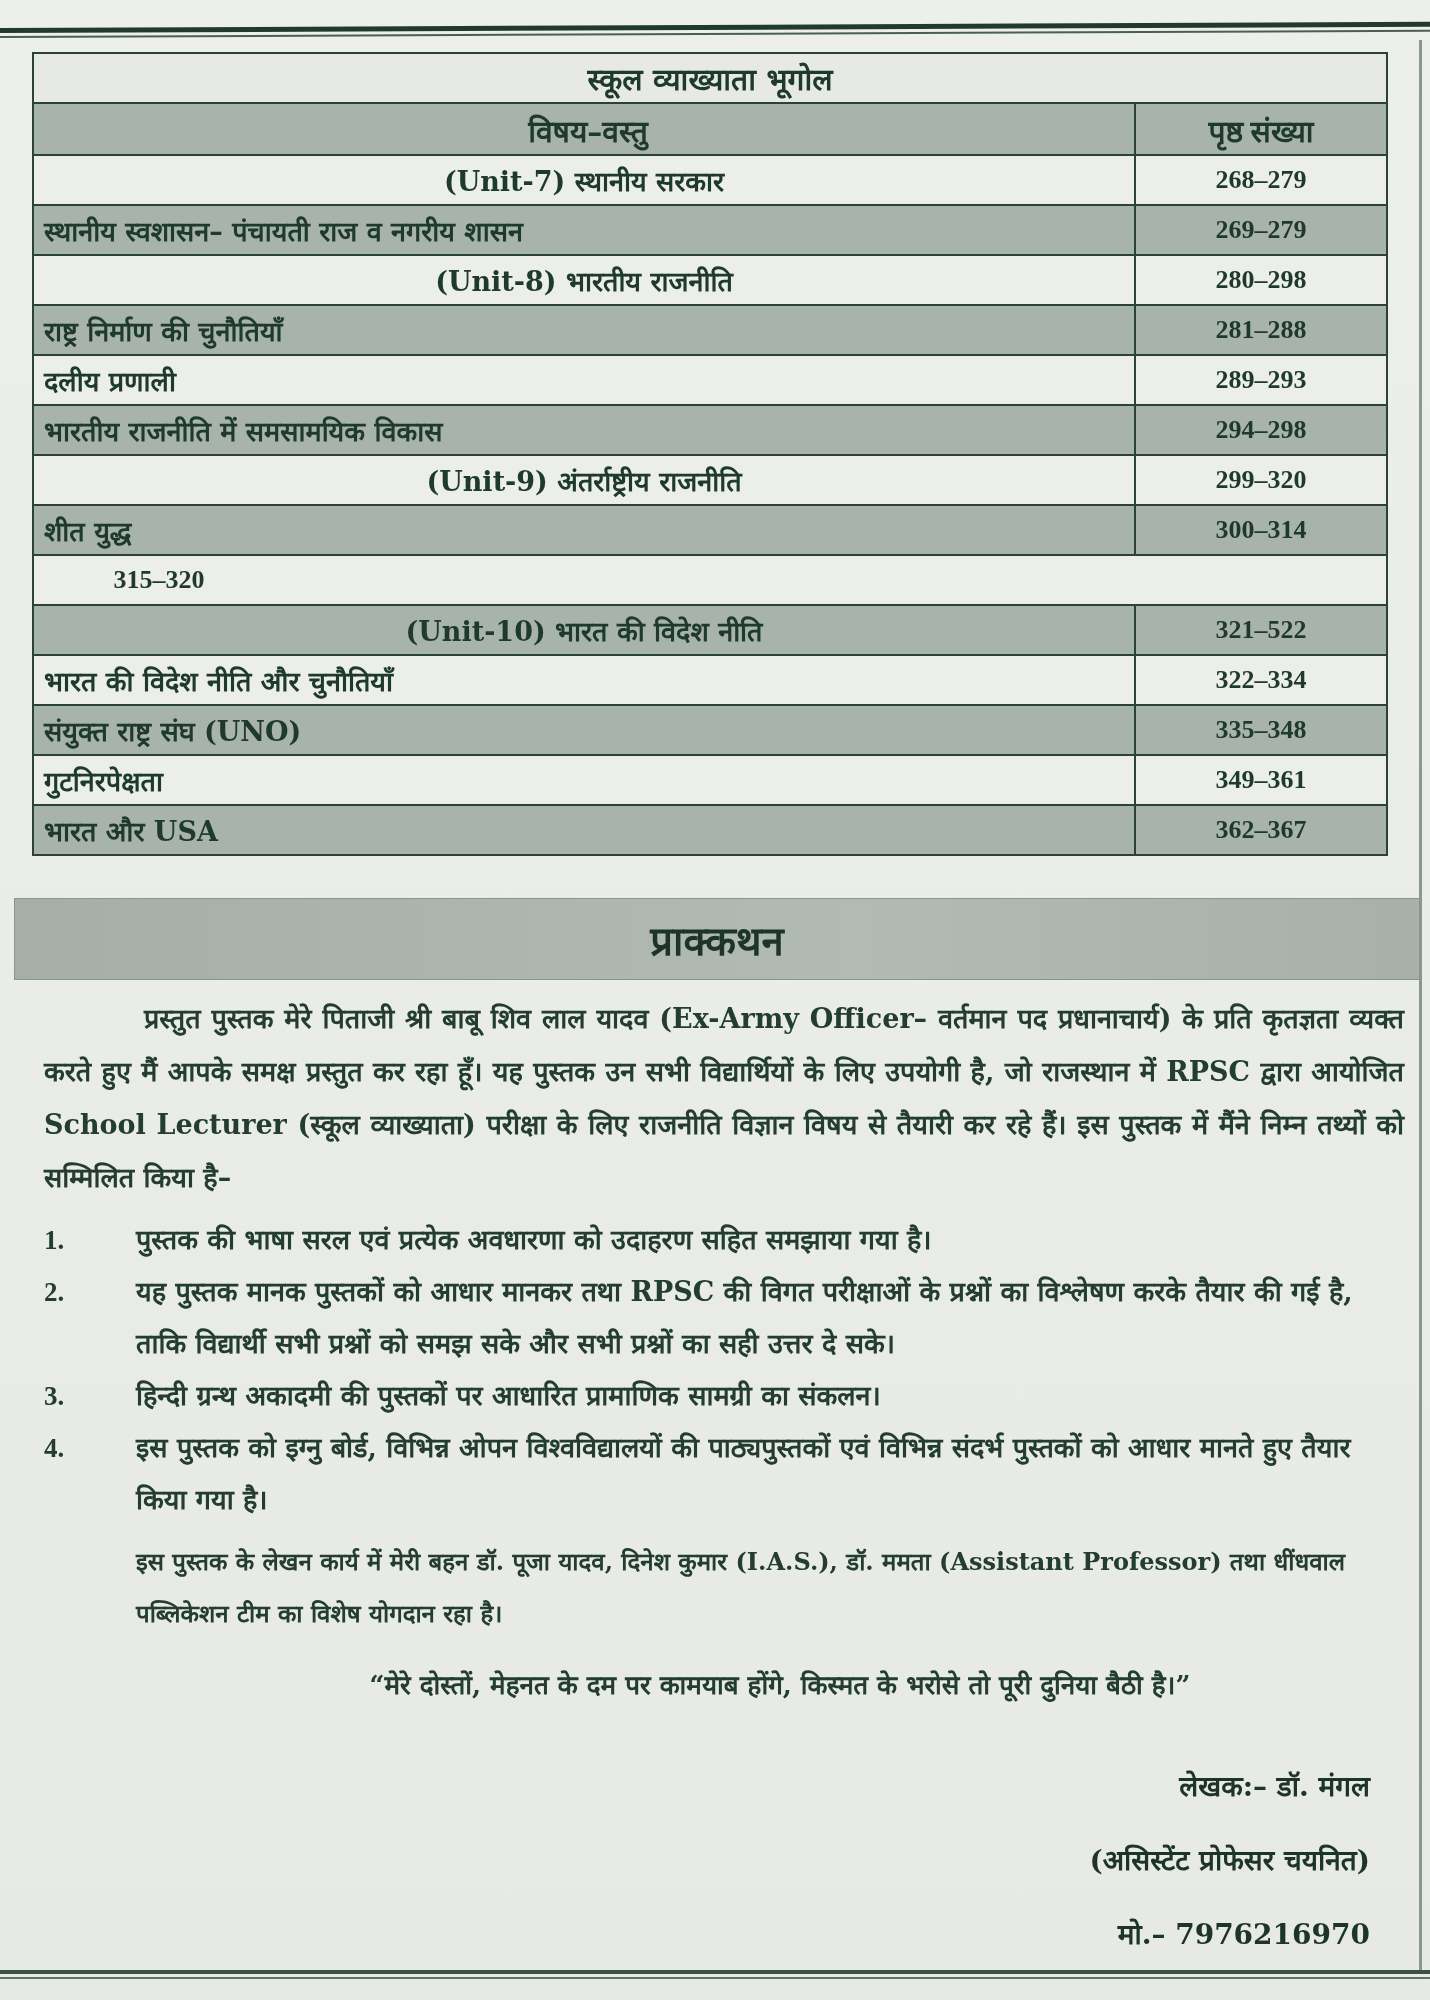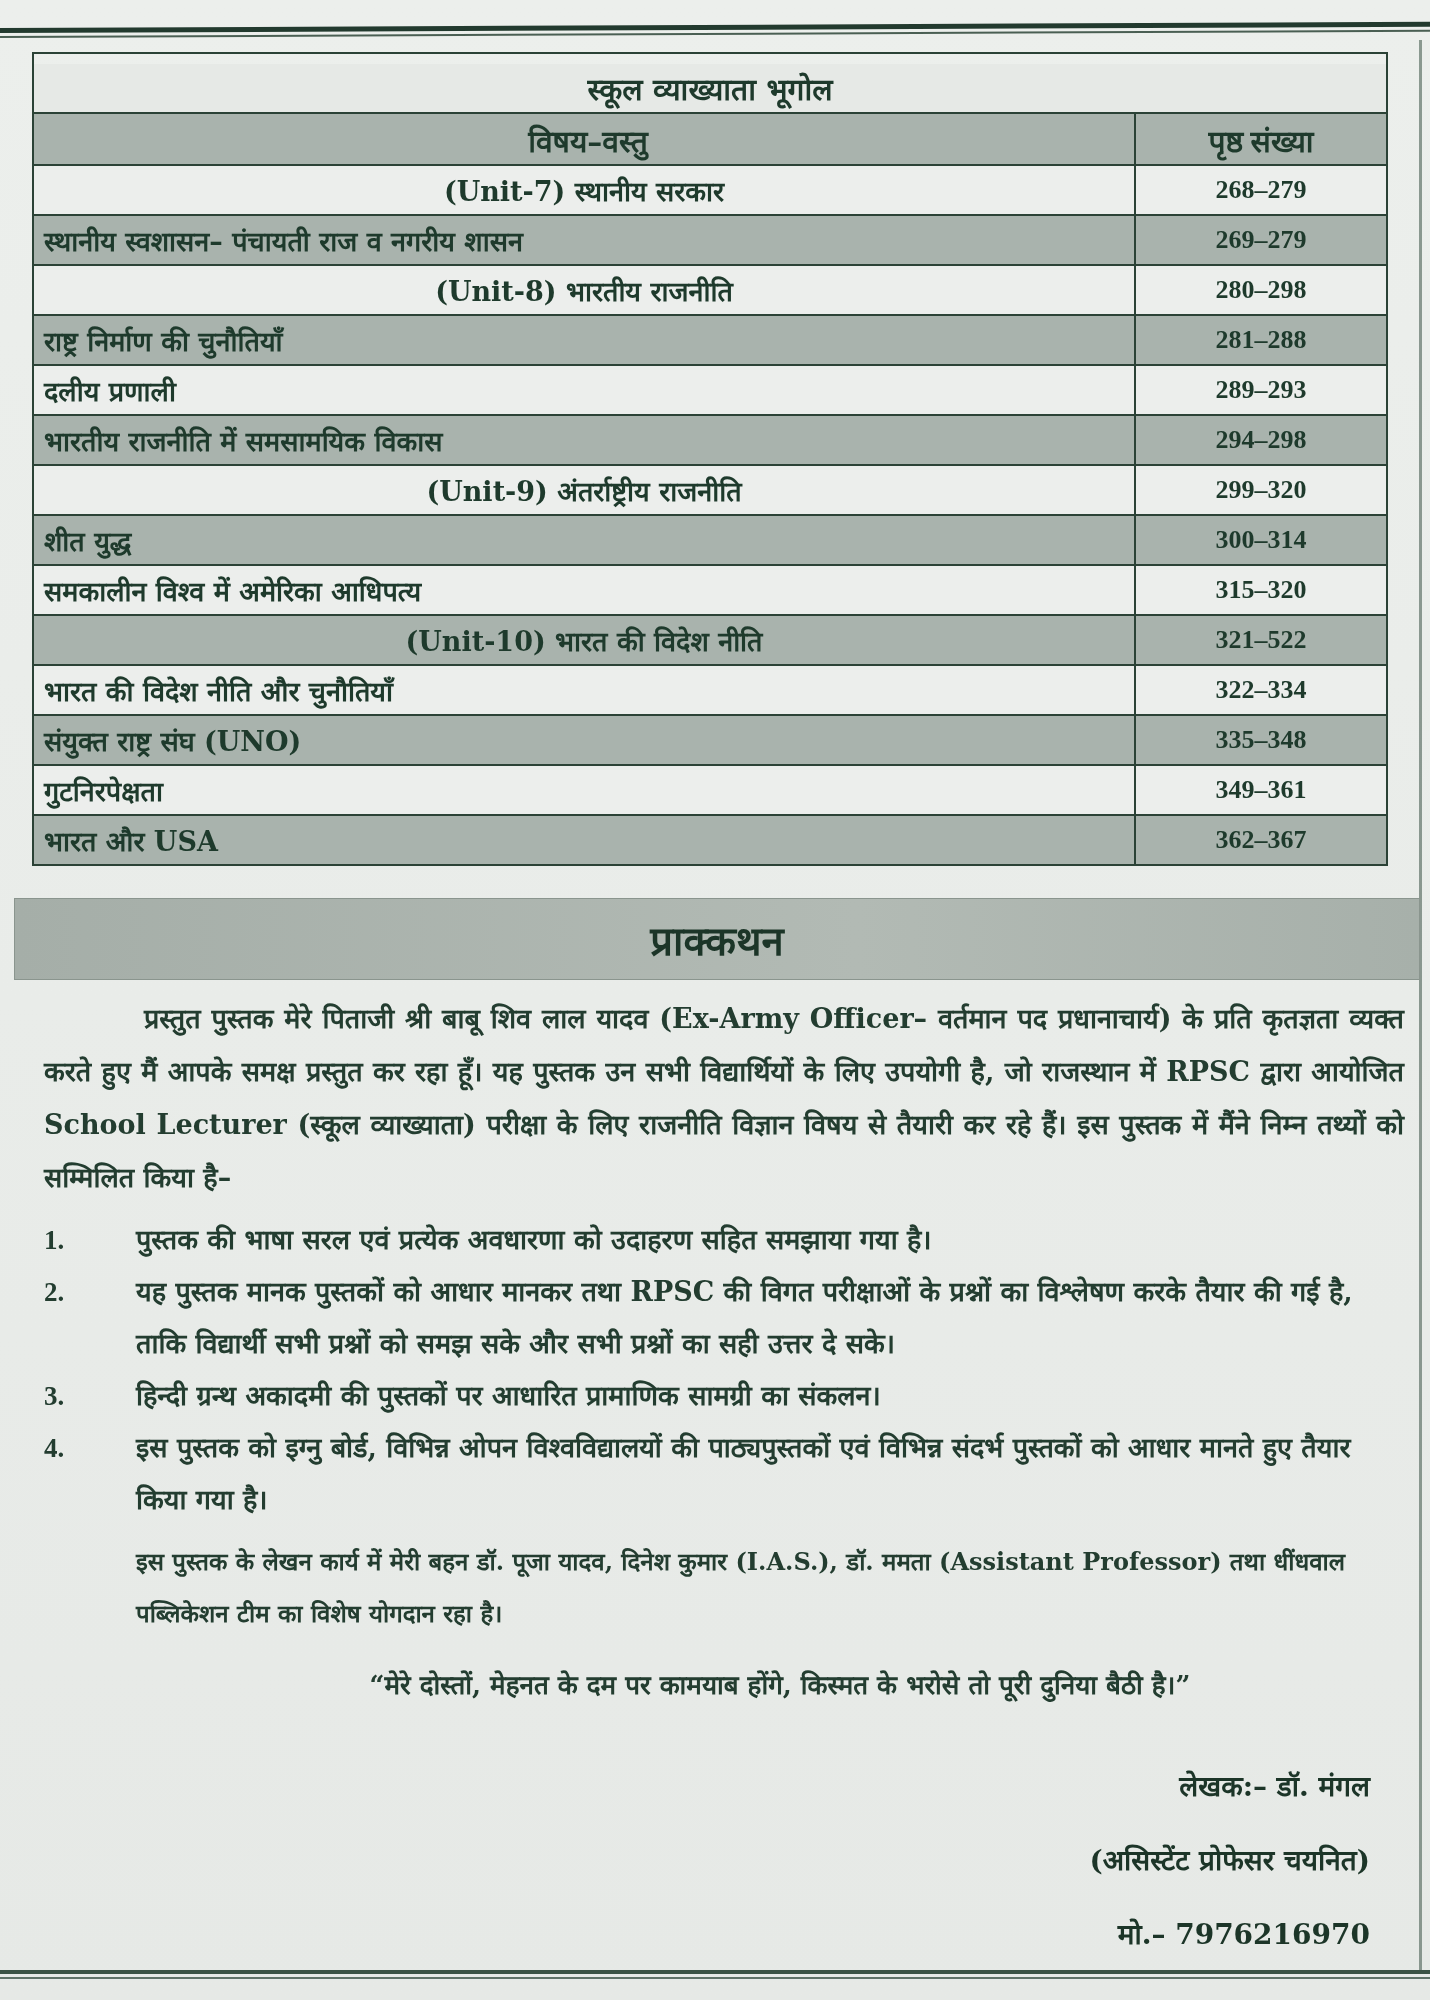--- a/index.html
+++ b/index.html
@@ -21,21 +21,20 @@
   .top-rule .thin { position: absolute; left: 0; right: 0; top: 10px; height: 2px; background: #4a5f53; transform: rotate(-0.25deg); transform-origin: left; }
 
   .toc {
     position: absolute; left: 32px; top: 52px; width: 1356px;
     border: 2px solid #2b4236;
   }
   .toc-title {
     height: 50px; display: flex; align-items: center; justify-content: center;
     font-size: 30px; font-weight: bold; background: #e6e9e6;
     border-bottom: 2px solid #2b4236;
-    margin-top: 10px;
   }
   .toc-row { display: flex; border-bottom: 2px solid #2b4236; }
   .toc-row:last-child { border-bottom: none; }
   .toc-row .c1 {
     flex: 1; height: 48px; display: flex; align-items: center;
     padding-left: 10px; font-size: 27px; font-weight: bold;
     border-right: 2px solid #2b4236;
   }
   .toc-row .c2 {
     width: 250px; height: 48px; display: flex; align-items: center; justify-content: center;
@@ -124,21 +123,20 @@
         </div>
         <div class="toc-row plain center">
           <div class="c1">(Unit-9) अंतर्राष्ट्रीय राजनीति</div>
           <div class="c2">299–320</div>
         </div>
         <div class="toc-row shaded">
           <div class="c1">शीत युद्ध</div>
           <div class="c2">300–314</div>
         </div>
         <div class="toc-row plain">
-          <div class="c1">समकालीन विश्व में अमेरिका आधिपत्य</div>
           <div class="c2">315–320</div>
         </div>
         <div class="toc-row shaded center">
           <div class="c1">(Unit-10) भारत की विदेश नीति</div>
           <div class="c2">321–522</div>
         </div>
         <div class="toc-row plain">
           <div class="c1">भारत की विदेश नीति और चुनौतियाँ</div>
           <div class="c2">322–334</div>
         </div>

